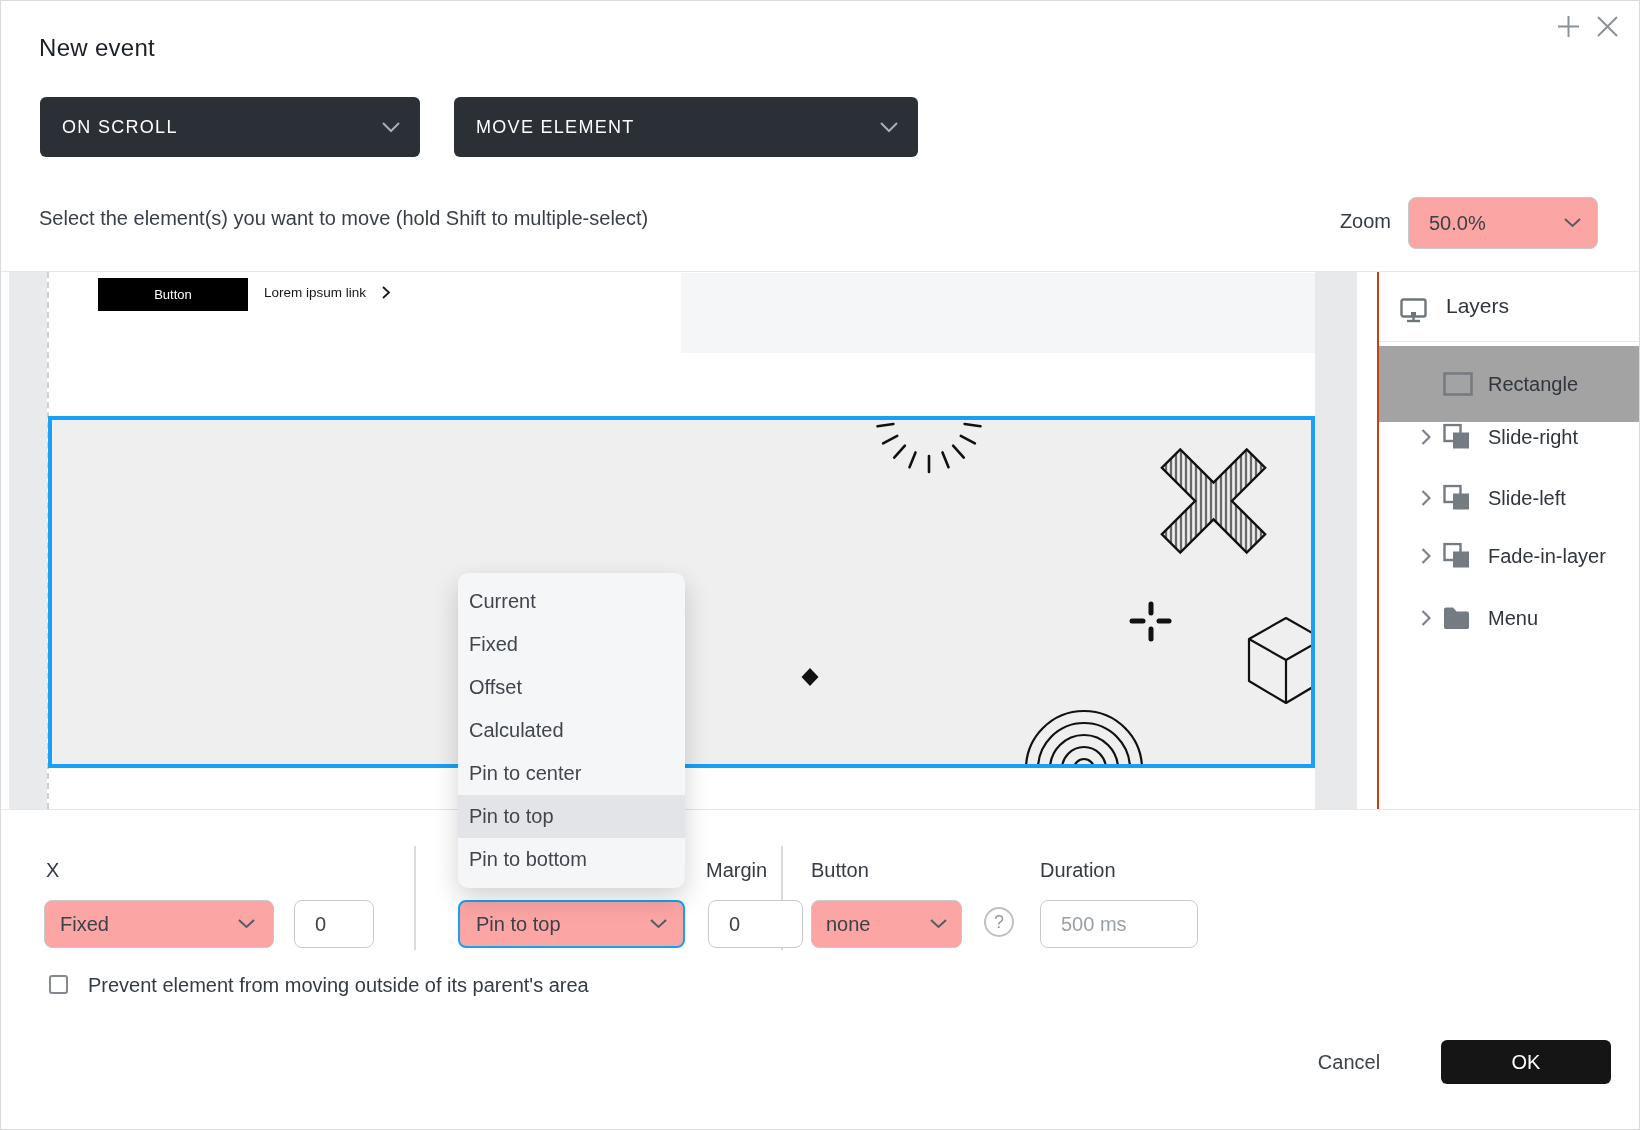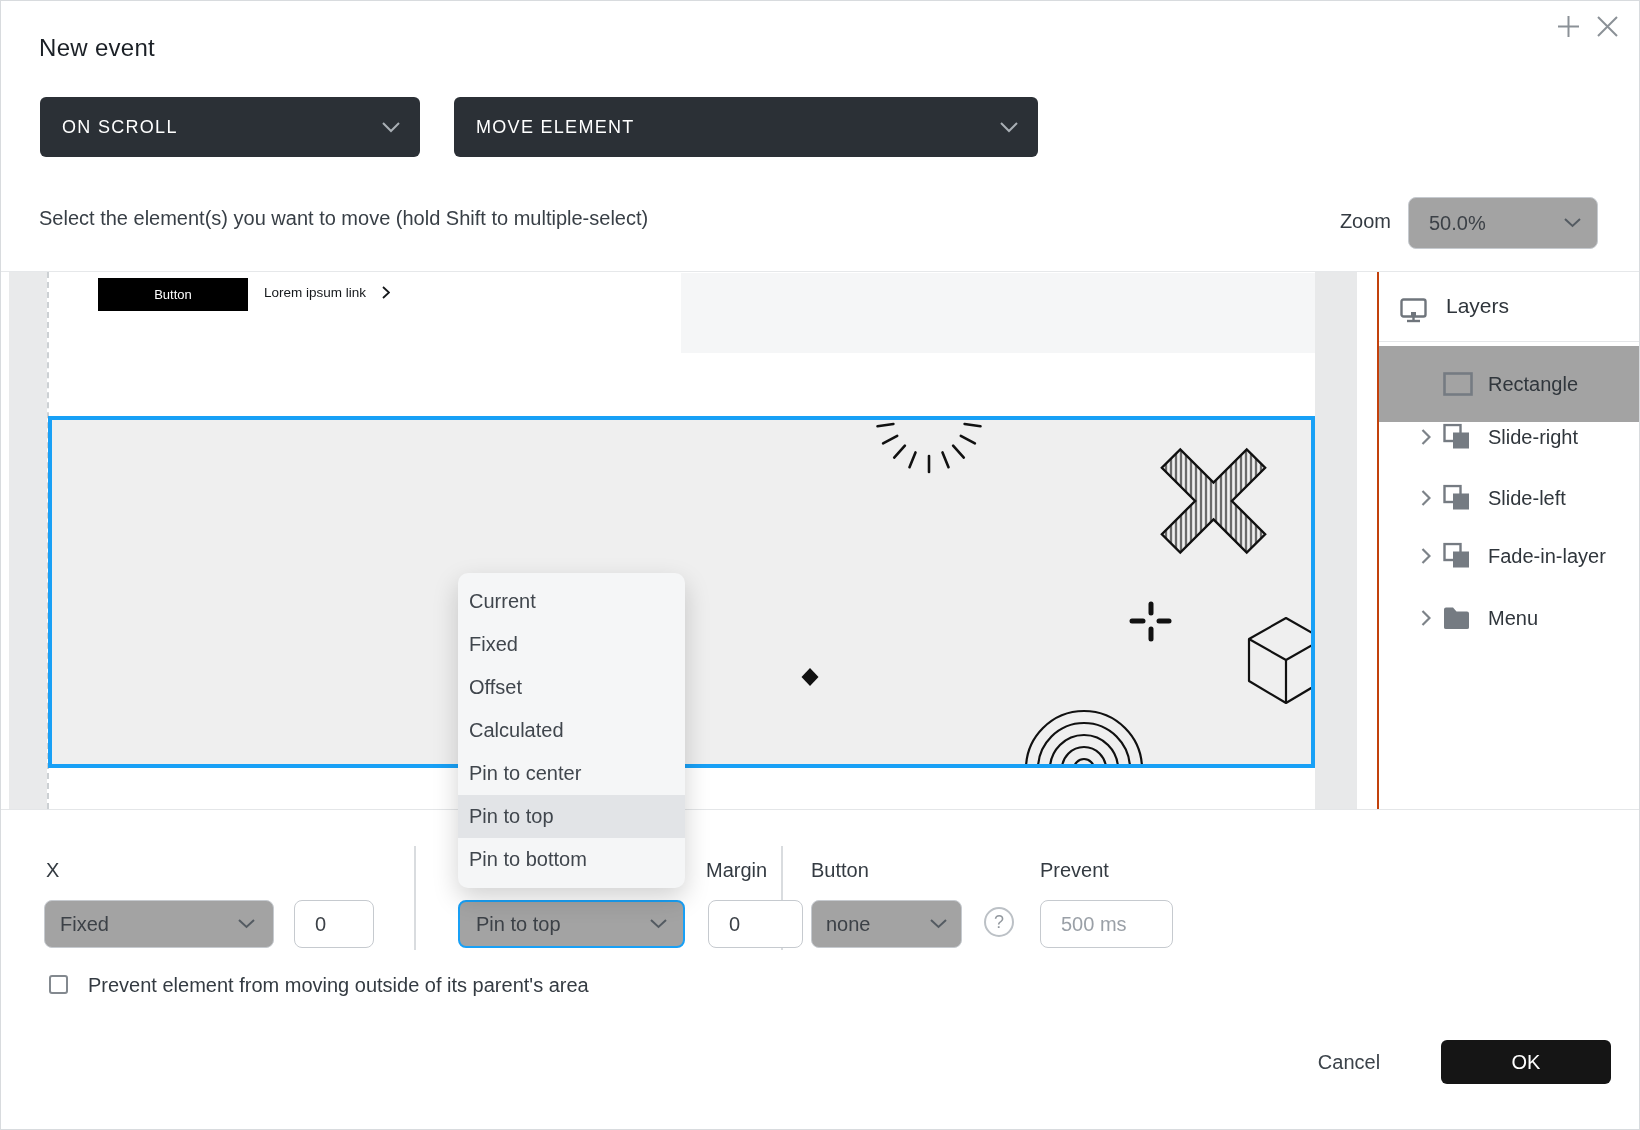--- a/index.html
+++ b/index.html
@@ -5,24 +5,24 @@
   * { margin:0; padding:0; box-sizing:border-box; }
   html,body { width:1640px; height:1130px; font-family:"Liberation Sans", sans-serif; background:#fff; }
   .dialog { position:absolute; inset:0; width:1640px; height:1130px; background:#fff; border:1px solid #d8dbde; overflow:hidden; }
   .abs { position:absolute; }
 
   
   .title { left:38px; top:33px; font-size:24px; font-weight:500; color:#1b2026; letter-spacing:.3px; }
   .win-icon { color:#8b9197; cursor:pointer; }
   .sel-dark { background:#2b3036; border-radius:6px; color:#fff; display:flex; align-items:center; justify-content:space-between; padding:0 20px 0 22px; font-size:18px; letter-spacing:1.3px; cursor:pointer; }
   .sel-dark.ev  { left:39px;  top:96px; width:380px; height:60px; }
-  .sel-dark.ac  { left:453px; top:96px; width:584px; height:60px; }
+  .sel-dark.ac  { left:453px; top:96px; width:464px; height:60px; }
   .instruction { left:38px; top:206px; font-size:20px; color:#383f46; }
   .zoom-label { left:1318px; top:209px; width:72px; text-align:right; font-size:20px; color:#343b42; }
-  .select-box { border:1.5px solid #c6cacf; border-radius:8px; background:#a3a3a3; display:flex; align-items:center; justify-content:space-between; font-size:20px; color:#3c4147; cursor:pointer; }
+  .select-box { border:1.5px solid #c6cacf; border-radius:8px; background:#fca5a5; display:flex; align-items:center; justify-content:space-between; font-size:20px; color:#3c4147; cursor:pointer; }
   .zoom-select { left:1407px; top:196px; width:190px; height:52px; padding:0 16px 0 20px; }
 
   
   .canvas-top-line { left:0; top:270px; width:1640px; height:1px; background:#e6e8ea; }
   .canvas-left-strip { left:8px; top:271px; width:38px; height:537px; background:#e9eaeb; }
   .dashed-guide { left:46px; top:271px; width:0; height:537px; border-left:2px dashed #ccd0d3; }
   .right-gutter { left:1314px; top:271px; width:42px; height:537px; background:#e8e9ea; }
   .page-gray-block { left:680px; top:272px; width:634px; height:80px; background:#f5f6f7; }
   .page-button { left:97px; top:277px; width:150px; height:33px; background:#000; color:#fff; font-size:13px; display:flex; align-items:center; justify-content:center; cursor:pointer; }
   .page-link { left:263px; top:284px; font-size:13.5px; color:#15181b; display:flex; align-items:center; gap:16px; cursor:pointer; }
@@ -50,21 +50,21 @@
   .v-div { width:1.5px; height:104px; background:#d9dcdf; top:845px; }
   .ctl-select { position:absolute; top:899px; height:48px; }
   .ctl-input { position:absolute; top:899px; height:48px; border:1.5px solid #c6cacf; border-radius:8px; font-family:"Liberation Sans",sans-serif; font-size:20px; color:#3c4147; padding:0 0 0 20px; outline:none; background:#fff; }
   .ctl-input::placeholder { color:#9aa0a7; }
   .x-mode { left:43px; width:230px; padding:0 18px 0 15px; }
   .x-val { left:293px; width:80px; }
   .y-mode { left:457px; width:227px; border:2px solid #18a0f6; padding:0 16px; }
   .margin-val { left:707px; width:95px; }
   .easing-mode { left:810px; width:151px; padding:6px 14px; }
   .help-circle { left:983px; top:906px; width:30px; height:30px; border:2px solid #bcc1c6; border-radius:50%; display:flex; align-items:center; justify-content:center; font-size:18px; color:#92989e; cursor:pointer; }
-  .duration-val { left:1039px; width:133px; }
+  .duration-val { left:1039px; width:158px; }
   .checkbox { left:48px; top:974px; width:19px; height:19px; appearance:none; -webkit-appearance:none; border:2px solid #83898f; border-radius:3px; background:#fff; cursor:pointer; }
   .checkbox-label { left:87px; top:973px; font-size:20px; color:#343b42; }
   .btn-cancel { left:1300px; top:1040px; width:96px; height:42px; display:flex; align-items:center; justify-content:center; font-size:20px; color:#3c434a; cursor:pointer; background:none; border:none; font-family:"Liberation Sans",sans-serif; }
   .btn-ok { left:1427px; top:1039px; width:170px; height:44px; background:#151515; border:none; border-radius:6px; color:#fff; font-size:20px; font-family:"Liberation Sans",sans-serif; display:flex; align-items:center; justify-content:center; cursor:pointer;margin-left:13px; }
 </style>
 </head>
 <body>
 
 <div class="dialog">
 
@@ -231,21 +231,21 @@
     <div class="item">Pin to center</div>
     <div class="item highlighted">Pin to top</div>
     <div class="item">Pin to bottom</div>
   </div>
 
   <div class="abs bottom-line"></div>
 
   <div class="abs ctl-label" style="left:45px;top:858px">X</div>
   <div class="abs ctl-label" style="left:705px;top:858px">Margin</div>
   <div class="abs ctl-label" style="left:810px;top:858px">Button</div>
-  <div class="abs ctl-label" style="left:1039px;top:858px">Prevent</div>
+  <div class="abs ctl-label" style="left:1039px;top:858px">Duration</div>
 
   <div class="abs v-div" style="left:413px"></div>
   <div class="abs v-div" style="left:780px"></div>
 
   <div class="select-box ctl-select x-mode">
     <span>Fixed</span>
     <svg width="17" height="10" viewBox="0 0 17 10">
       <path d="M1 1 L8.5 8 L16 1" stroke="#545b62" stroke-width="2" fill="none"></path>
     </svg>
   </div>

